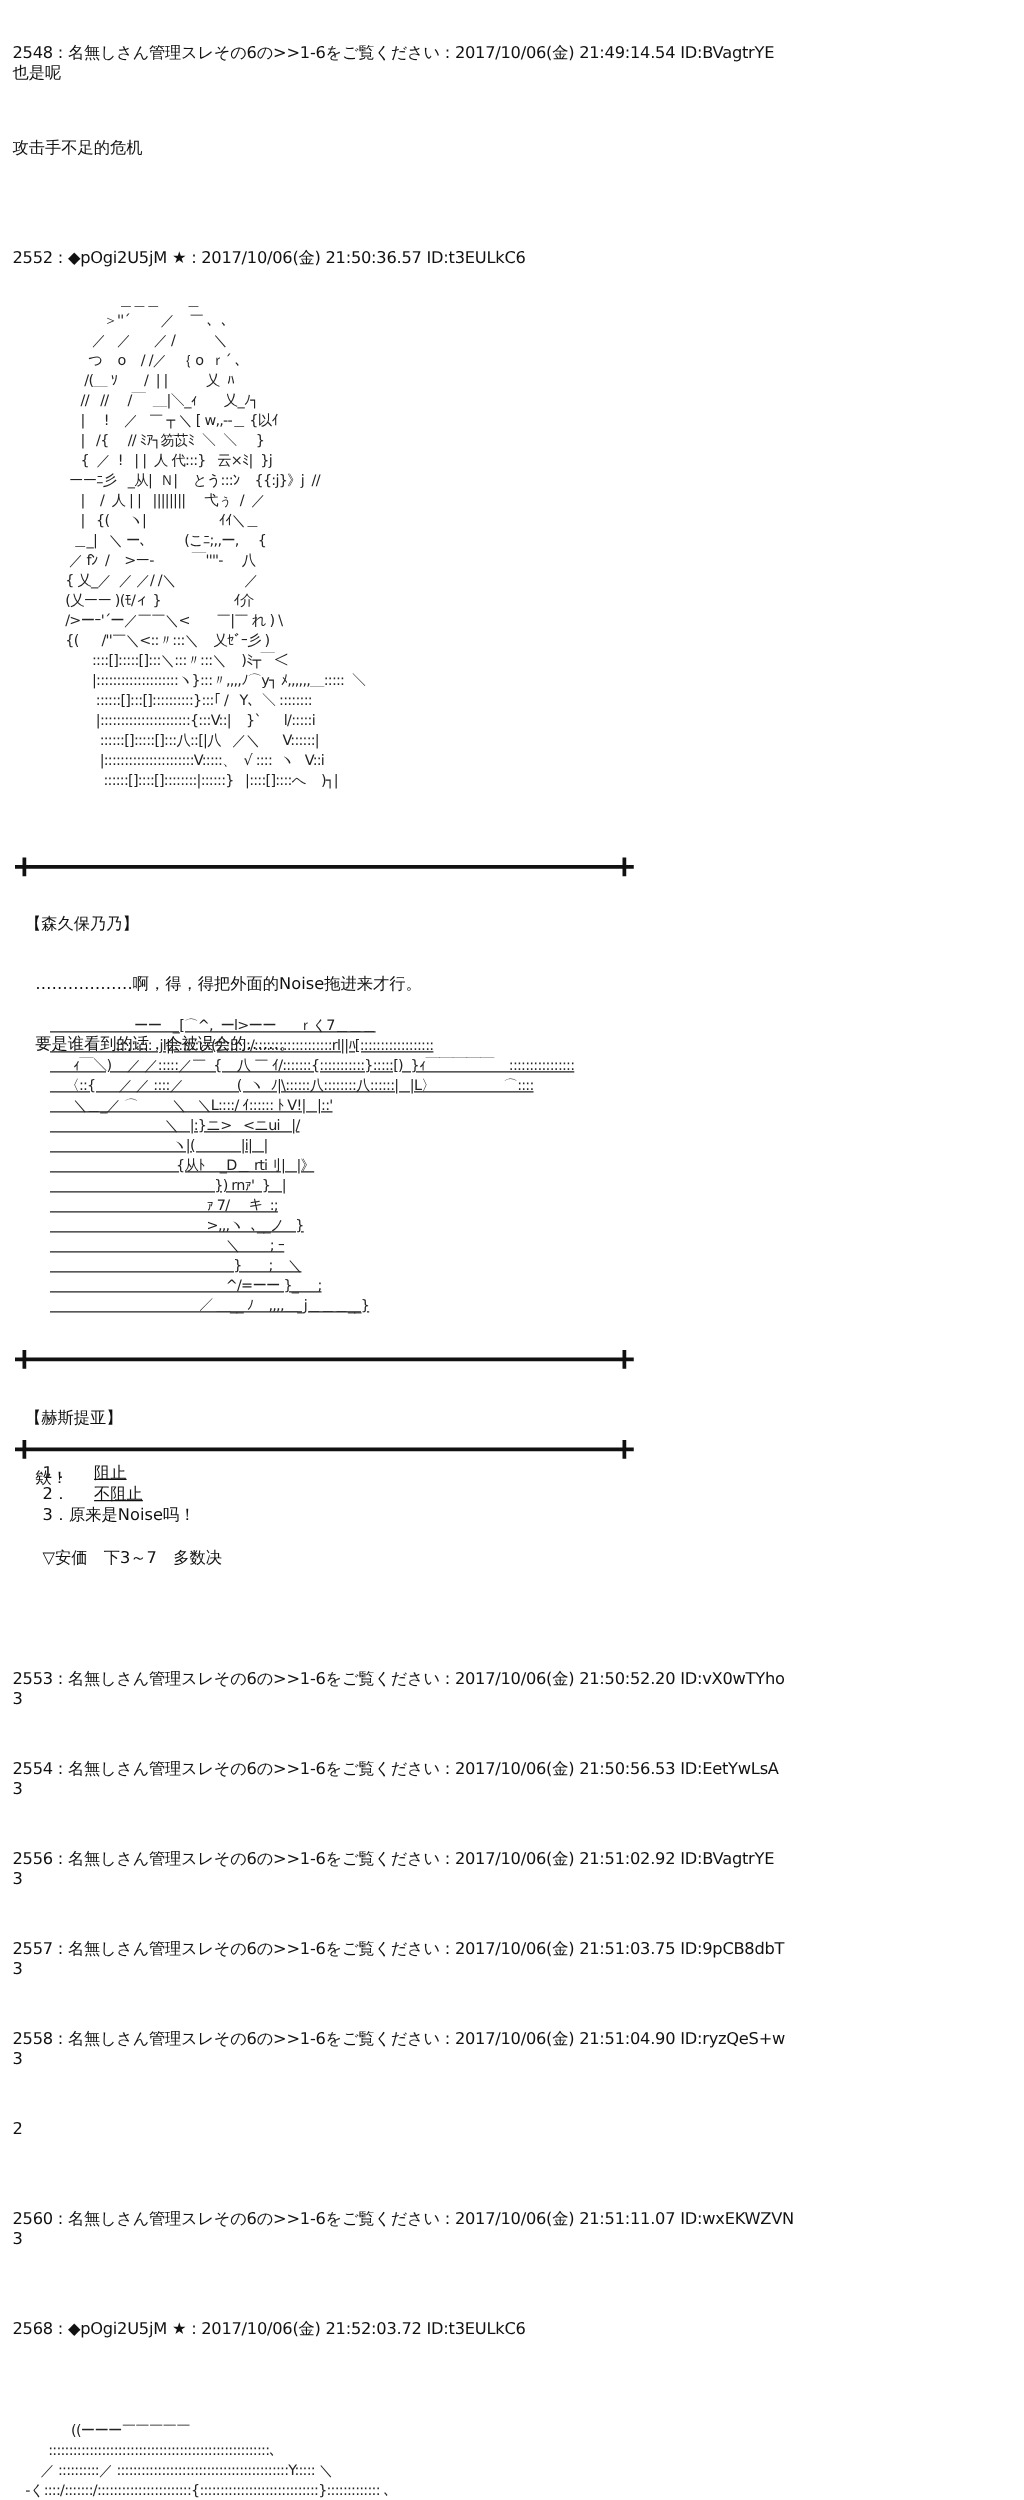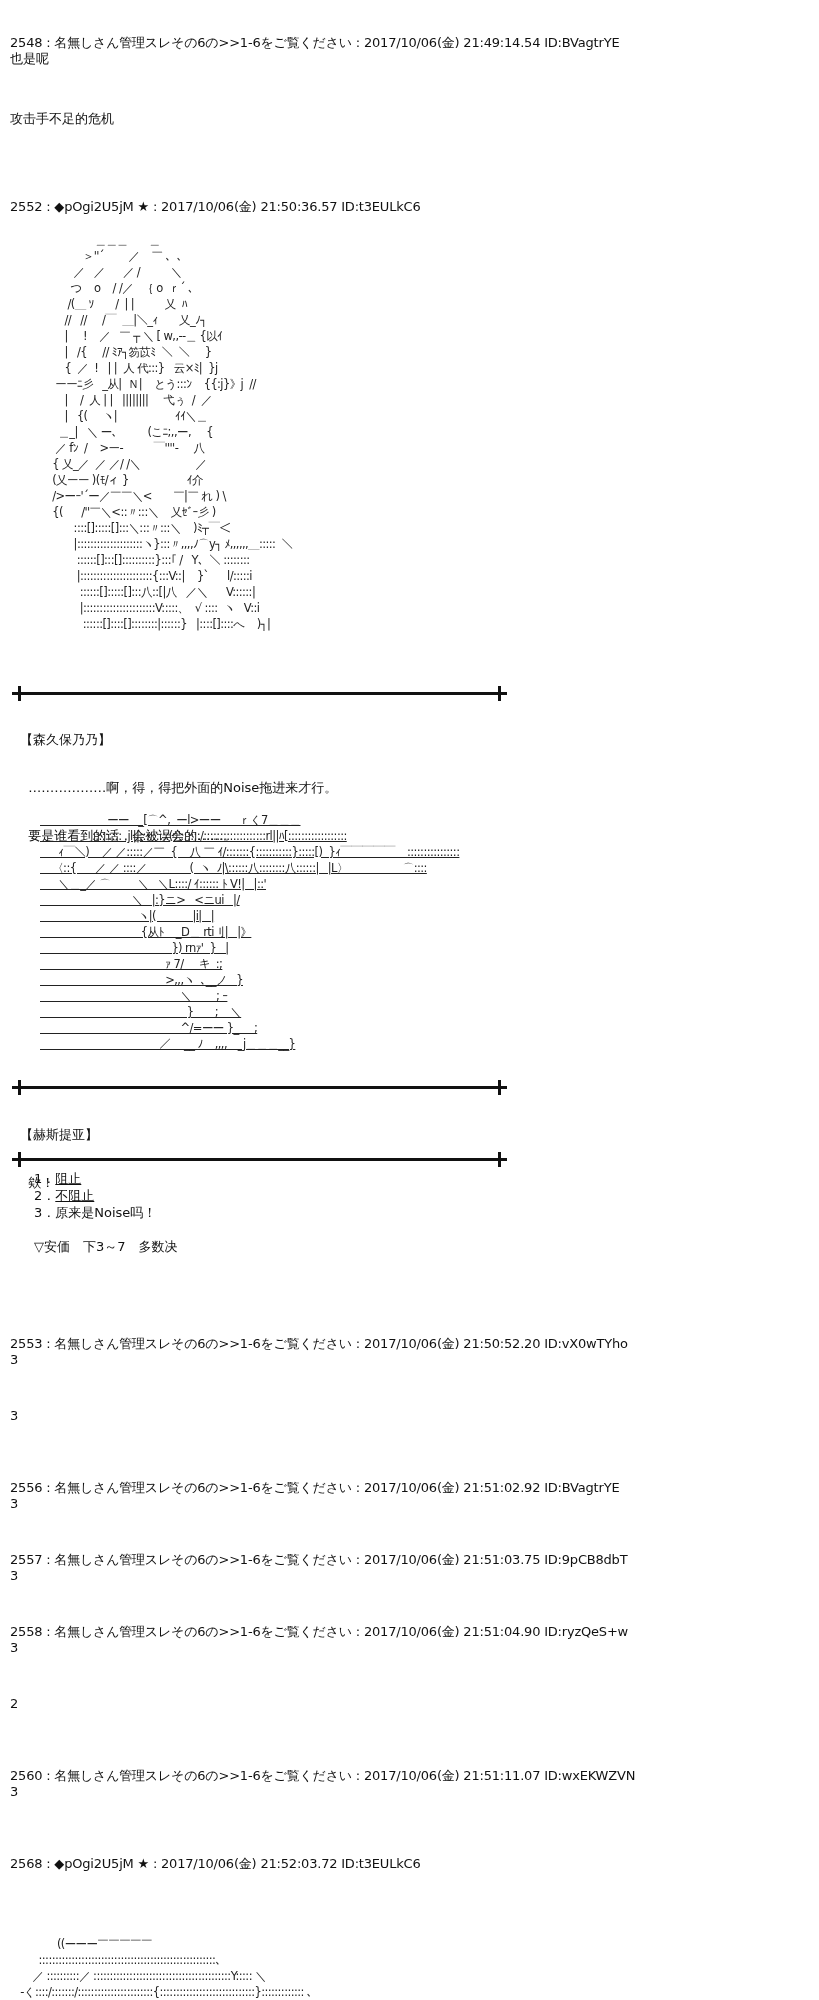--- a/index.html
+++ b/index.html
@@ -16,21 +16,21 @@
     font-family: "DejaVu Sans", "Liberation Sans", sans-serif;
     font-size: 11.5px; line-height: 16px; letter-spacing: -0.6px;
   }
   .sep { position: absolute; left: 12px; width: 495px; height: 3px; background: #111; }
   .sep::before, .sep::after {
     content: ""; position: absolute; top: -6px; width: 3px; height: 15px; background: #111;
   }
   .sep::before { left: 6px; }
   .sep::after { right: 6px; }
   .dialog { position: absolute; left: 20px; white-space: pre; font-size: 13px; line-height: 16px; }
-  .choice-link { text-decoration: underline; color: #111; cursor: pointer; }
+  .choice-link { text-decoration: underline; color: #111; cursor: pointer; margin-left: 20px; }
   .choices { position: absolute; left: 34px; font-size: 13px; line-height: 17px; }
   .choice { white-space: nowrap; }
 </style>
 </head>
 <body>
 
 <div class="post" style="top:35px">
   <div class="post-header"><span>2548</span><span> : </span><span>名無しさん管理スレその6の&gt;&gt;1-6をご覧ください</span><span> : </span><span>2017/10/06(金) 21:49:14.54</span> <span>ID:BVagtrYE</span></div>
   <div class="post-body">也是呢</div>
 </div>
@@ -109,20 +109,21 @@
   <div style="height:17px"></div>
   <div class="choice">▽安価　下3～7　多数决</div>
 </div>
 
 <div class="post" style="top:1336px">
   <div class="post-header"><span>2553</span><span> : </span><span>名無しさん管理スレその6の&gt;&gt;1-6をご覧ください</span><span> : </span><span>2017/10/06(金) 21:50:52.20</span> <span>ID:vX0wTYho</span></div>
   <div class="post-body">3</div>
 </div>
 
 <div class="post" style="top:1408px">
+  <div class="post-header"><span>2554</span><span> : </span><span>名無しさん管理スレその6の&gt;&gt;1-6をご覧ください</span><span> : </span><span>2017/10/06(金) 21:50:56.53</span> <span>ID:EetYwLsA</span></div>
   <div class="post-body">3</div>
 </div>
 
 <div class="post" style="top:1480px">
   <div class="post-header"><span>2556</span><span> : </span><span>名無しさん管理スレその6の&gt;&gt;1-6をご覧ください</span><span> : </span><span>2017/10/06(金) 21:51:02.92</span> <span>ID:BVagtrYE</span></div>
   <div class="post-body">3</div>
 </div>
 
 <div class="post" style="top:1552px">
   <div class="post-header"><span>2557</span><span> : </span><span>名無しさん管理スレその6の&gt;&gt;1-6をご覧ください</span><span> : </span><span>2017/10/06(金) 21:51:03.75</span> <span>ID:9pCB8dbT</span></div>

